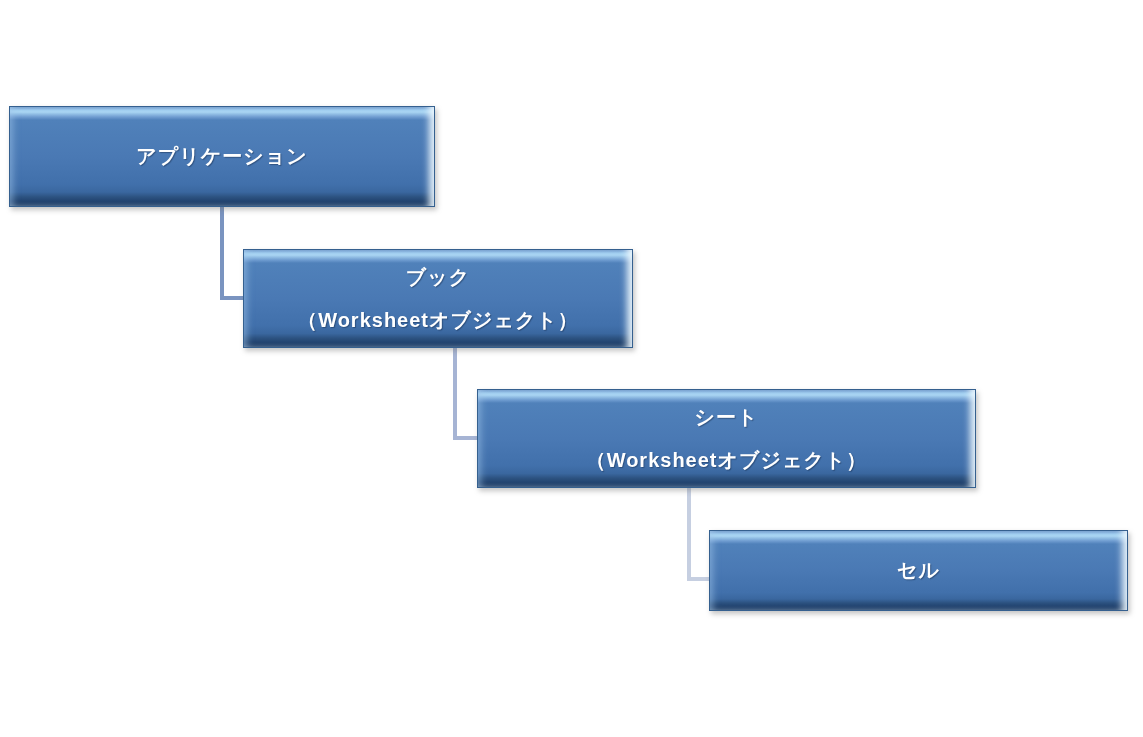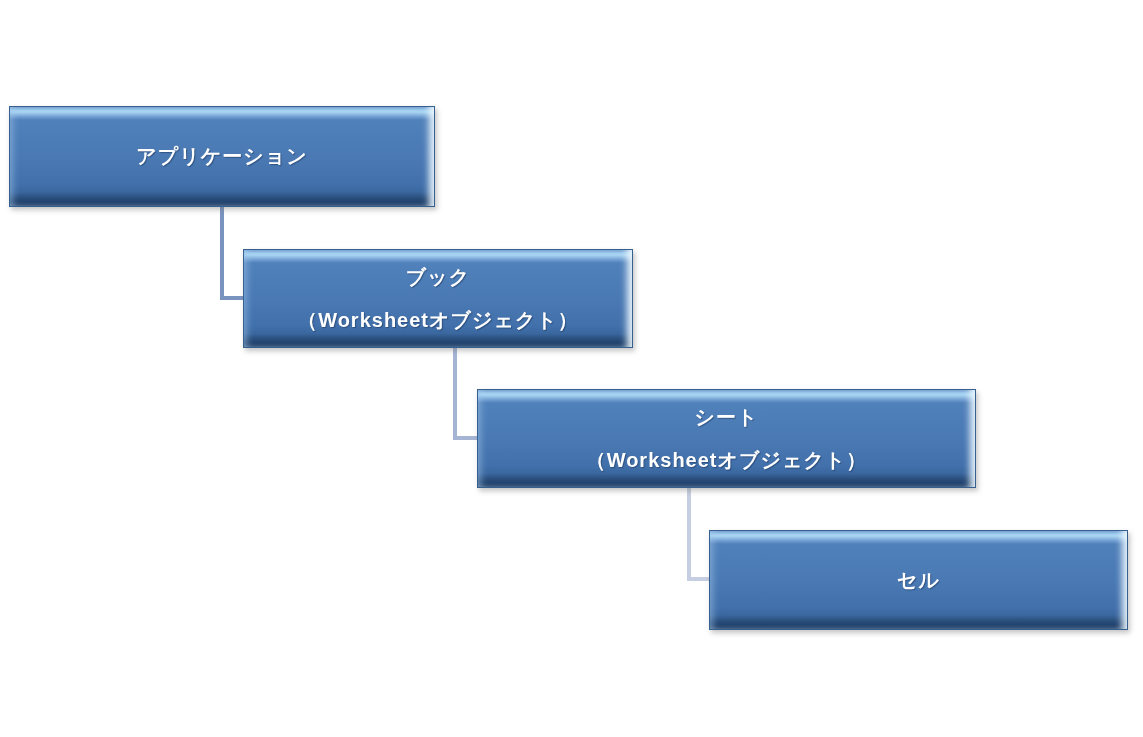--- a/index.html
+++ b/index.html
@@ -49,21 +49,21 @@
     line-height: 43px;
     letter-spacing: 1px;
     font-weight: bold;
     text-shadow: 1px 1px 1px rgba(20,40,70,0.45);
     white-space: nowrap;
   }
 
   .n1 { left: 9px;   top: 106px; width: 426px; height: 101px; }
   .n2 { left: 243px; top: 249px; width: 390px; height: 99px;  }
   .n3 { left: 477px; top: 389px; width: 499px; height: 99px;  }
-  .n4 { left: 709px; top: 530px; width: 419px; height: 100px; }
+  .n4 { left: 709px; top: 530px; width: 419px; height: 81px; }
 
   
   .connector {
     position: absolute;
     box-sizing: border-box;
     border-left: 4px solid;
     border-bottom: 4px solid;
     border-color: #9bb0d2;
   }
   .c1 { left: 220px; top: 207px; width: 23px; height: 93px; }

